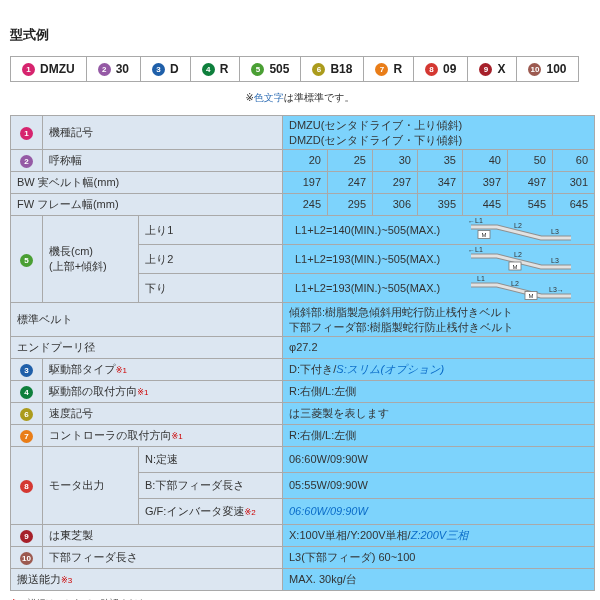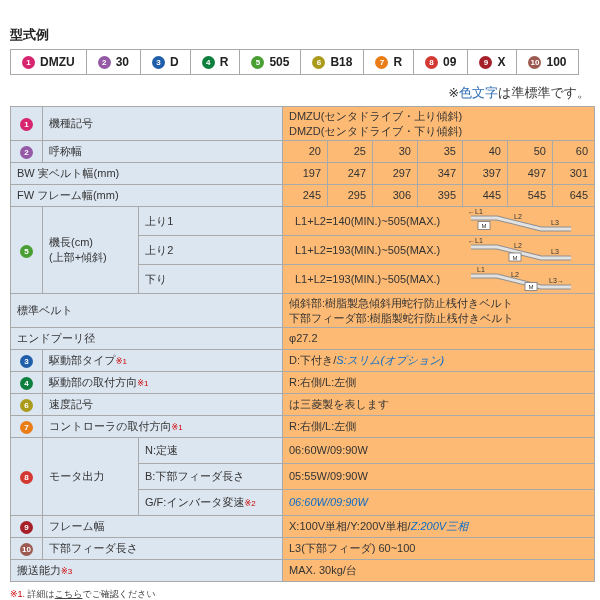--- a/index.html
+++ b/index.html
@@ -2,41 +2,41 @@
 <html><head>
 <meta charset="utf-8">
 <style>
   * { box-sizing: border-box; }
   body {
     margin: 0; width: 600px; height: 600px; background: #fff;
     font-family: "Liberation Sans", "DejaVu Sans", sans-serif;
     color: #333; overflow: hidden;
   }
   .page { padding: 26px 8px 0 10px; }
-  .title { font-size: 13px; font-weight: bold; color: #222; margin: 0 0 5px 0; }
+  .title { font-size: 13px; font-weight: bold; color: #222; margin: 0 0 12px 0; }
   .badges { display: flex; }
   .badge-cell {
     display: flex; align-items: center; gap: 5px;
     border: 1px solid #a9a9a9; margin-left: -1px; background: #fff;
     padding: 5px 11px; font-size: 12px; font-weight: bold; color: #222;
     white-space: nowrap;
   }
   .badge-cell:first-child { margin-left: 0; }
   .circle {
     width: 13px; height: 13px; border-radius: 50%; flex: 0 0 13px;
     color: #fff; font-size: 8px; font-weight: bold; line-height: 13px;
     text-align: center; display: inline-block;
   }
-  .note { text-align: right; font-size: 13px; margin: 9px 2px 4px 0; color: #333; }
+  .note { text-align: center; font-size: 10px; margin: 9px 2px 10px 0; color: #333; }
   .note .blue-t { color: #2e6db4; }
   table.spec { border-collapse: collapse; width: 584px; font-size: 11px; table-layout: fixed; }
   table.spec td { border: 1px solid #a9a9a9; padding: 1px 6px; vertical-align: middle; line-height: 1.35; }
   td.num { text-align: center; background: #dce6f1; padding: 1px 2px; }
   td.lbl { background: #dce6f1; }
-  td.val { background: #fdba74; }
+  td.val { background: #7dd3fc; }
   td.c { text-align: right; }
   tr.h34 { height: 34px; } tr.h22 { height: 22px; } tr.h24 { height: 24px; } tr.h26 { height: 26px; }
   .mark { color: #cc0000; font-size: 8px; }
   .blue { color: #0a6cc8; font-style: italic; }
   .diagval { display: flex; align-items: center; gap: 6px; }
   .diagval .txt { width: 172px; flex: 0 0 172px; padding-left: 6px; }
   .fns { font-size: 9px; line-height: 1.55; margin-top: 6px; color: #444; }
   .fns .fnmark { color: #cc0000; }
   .fns a.link { color: #444; text-decoration: underline; cursor: pointer; margin-top: 25px; }
   svg .dlab { font-size: 7px; fill: #333; font-family: "Liberation Sans", "DejaVu Sans", sans-serif; }
@@ -256,21 +256,21 @@
       <td class="lbl">B:下部フィーダ長さ</td>
       <td class="val" colspan="7">05:55W/09:90W</td>
     </tr>
     <tr class="h26">
       <td class="lbl"><span>G/F:インバータ変速</span><span class="mark">※2</span></td>
       <td class="val blue" colspan="7">06:60W/09:90W</td>
     </tr>
 
     <tr class="h22">
       <td class="num"><span class="circle" style="background-color: rgb(166, 32, 42);">9</span></td>
-      <td class="lbl" colspan="2">フレーム幅</td>
+      <td class="lbl" colspan="2">は東芝製</td>
       <td class="val" colspan="7"><span>X:100V単相/Y:200V単相/</span><span class="blue">Z:200V三相</span></td>
     </tr>
 
     <tr class="h22">
       <td class="num"><span class="circle" style="background-color: rgb(156, 90, 80);">10</span></td>
       <td class="lbl" colspan="2">下部フィーダ長さ</td>
       <td class="val" colspan="7">L3(下部フィーダ)  60~100</td>
     </tr>
 
     <tr class="h22">

